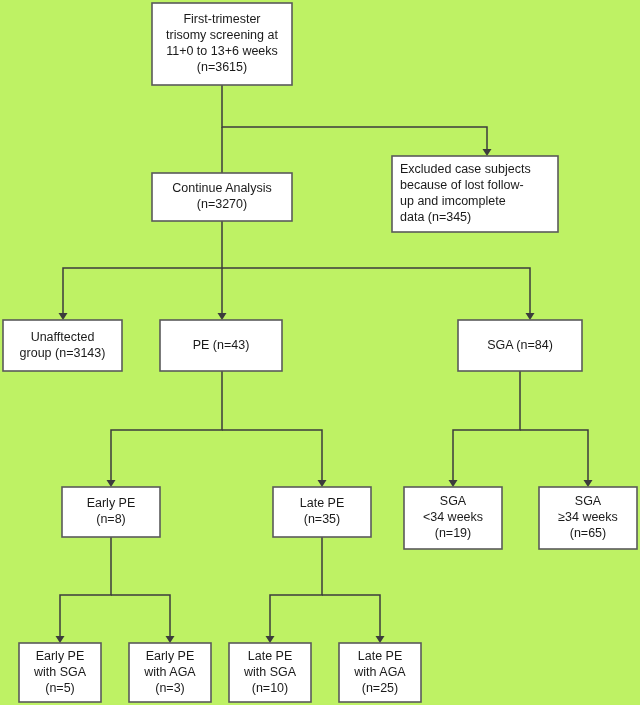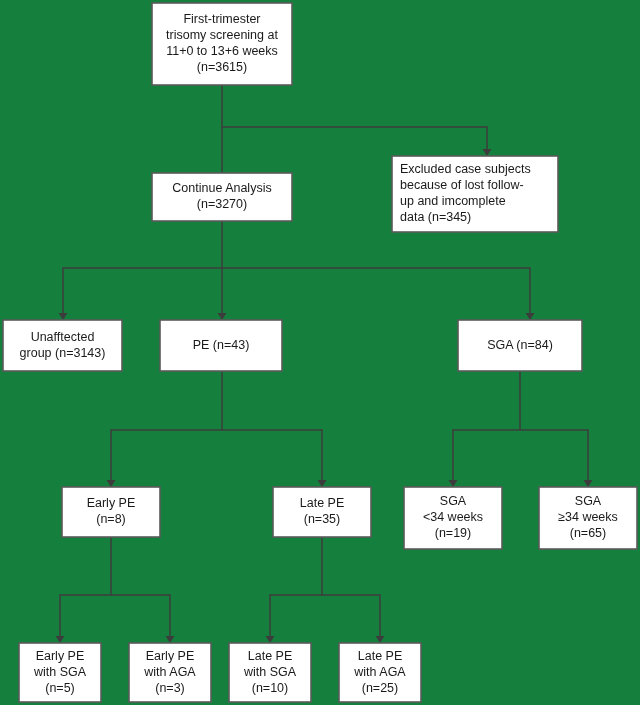--- a/index.html
+++ b/index.html
@@ -10,21 +10,21 @@
   body {
     width: 640px;
     height: 705px;
     font-family: "Liberation Sans", sans-serif;
     overflow: hidden;
   }
   #flowchart-root {
     position: relative;
     width: 640px;
     height: 705px;
-    background: #15803d;
+    background: #bef264;
   }
   svg.chart-svg {
     position: absolute;
     top: 0;
     left: 0;
     width: 640px;
     height: 705px;
     display: block;
   }
   .node-box {

